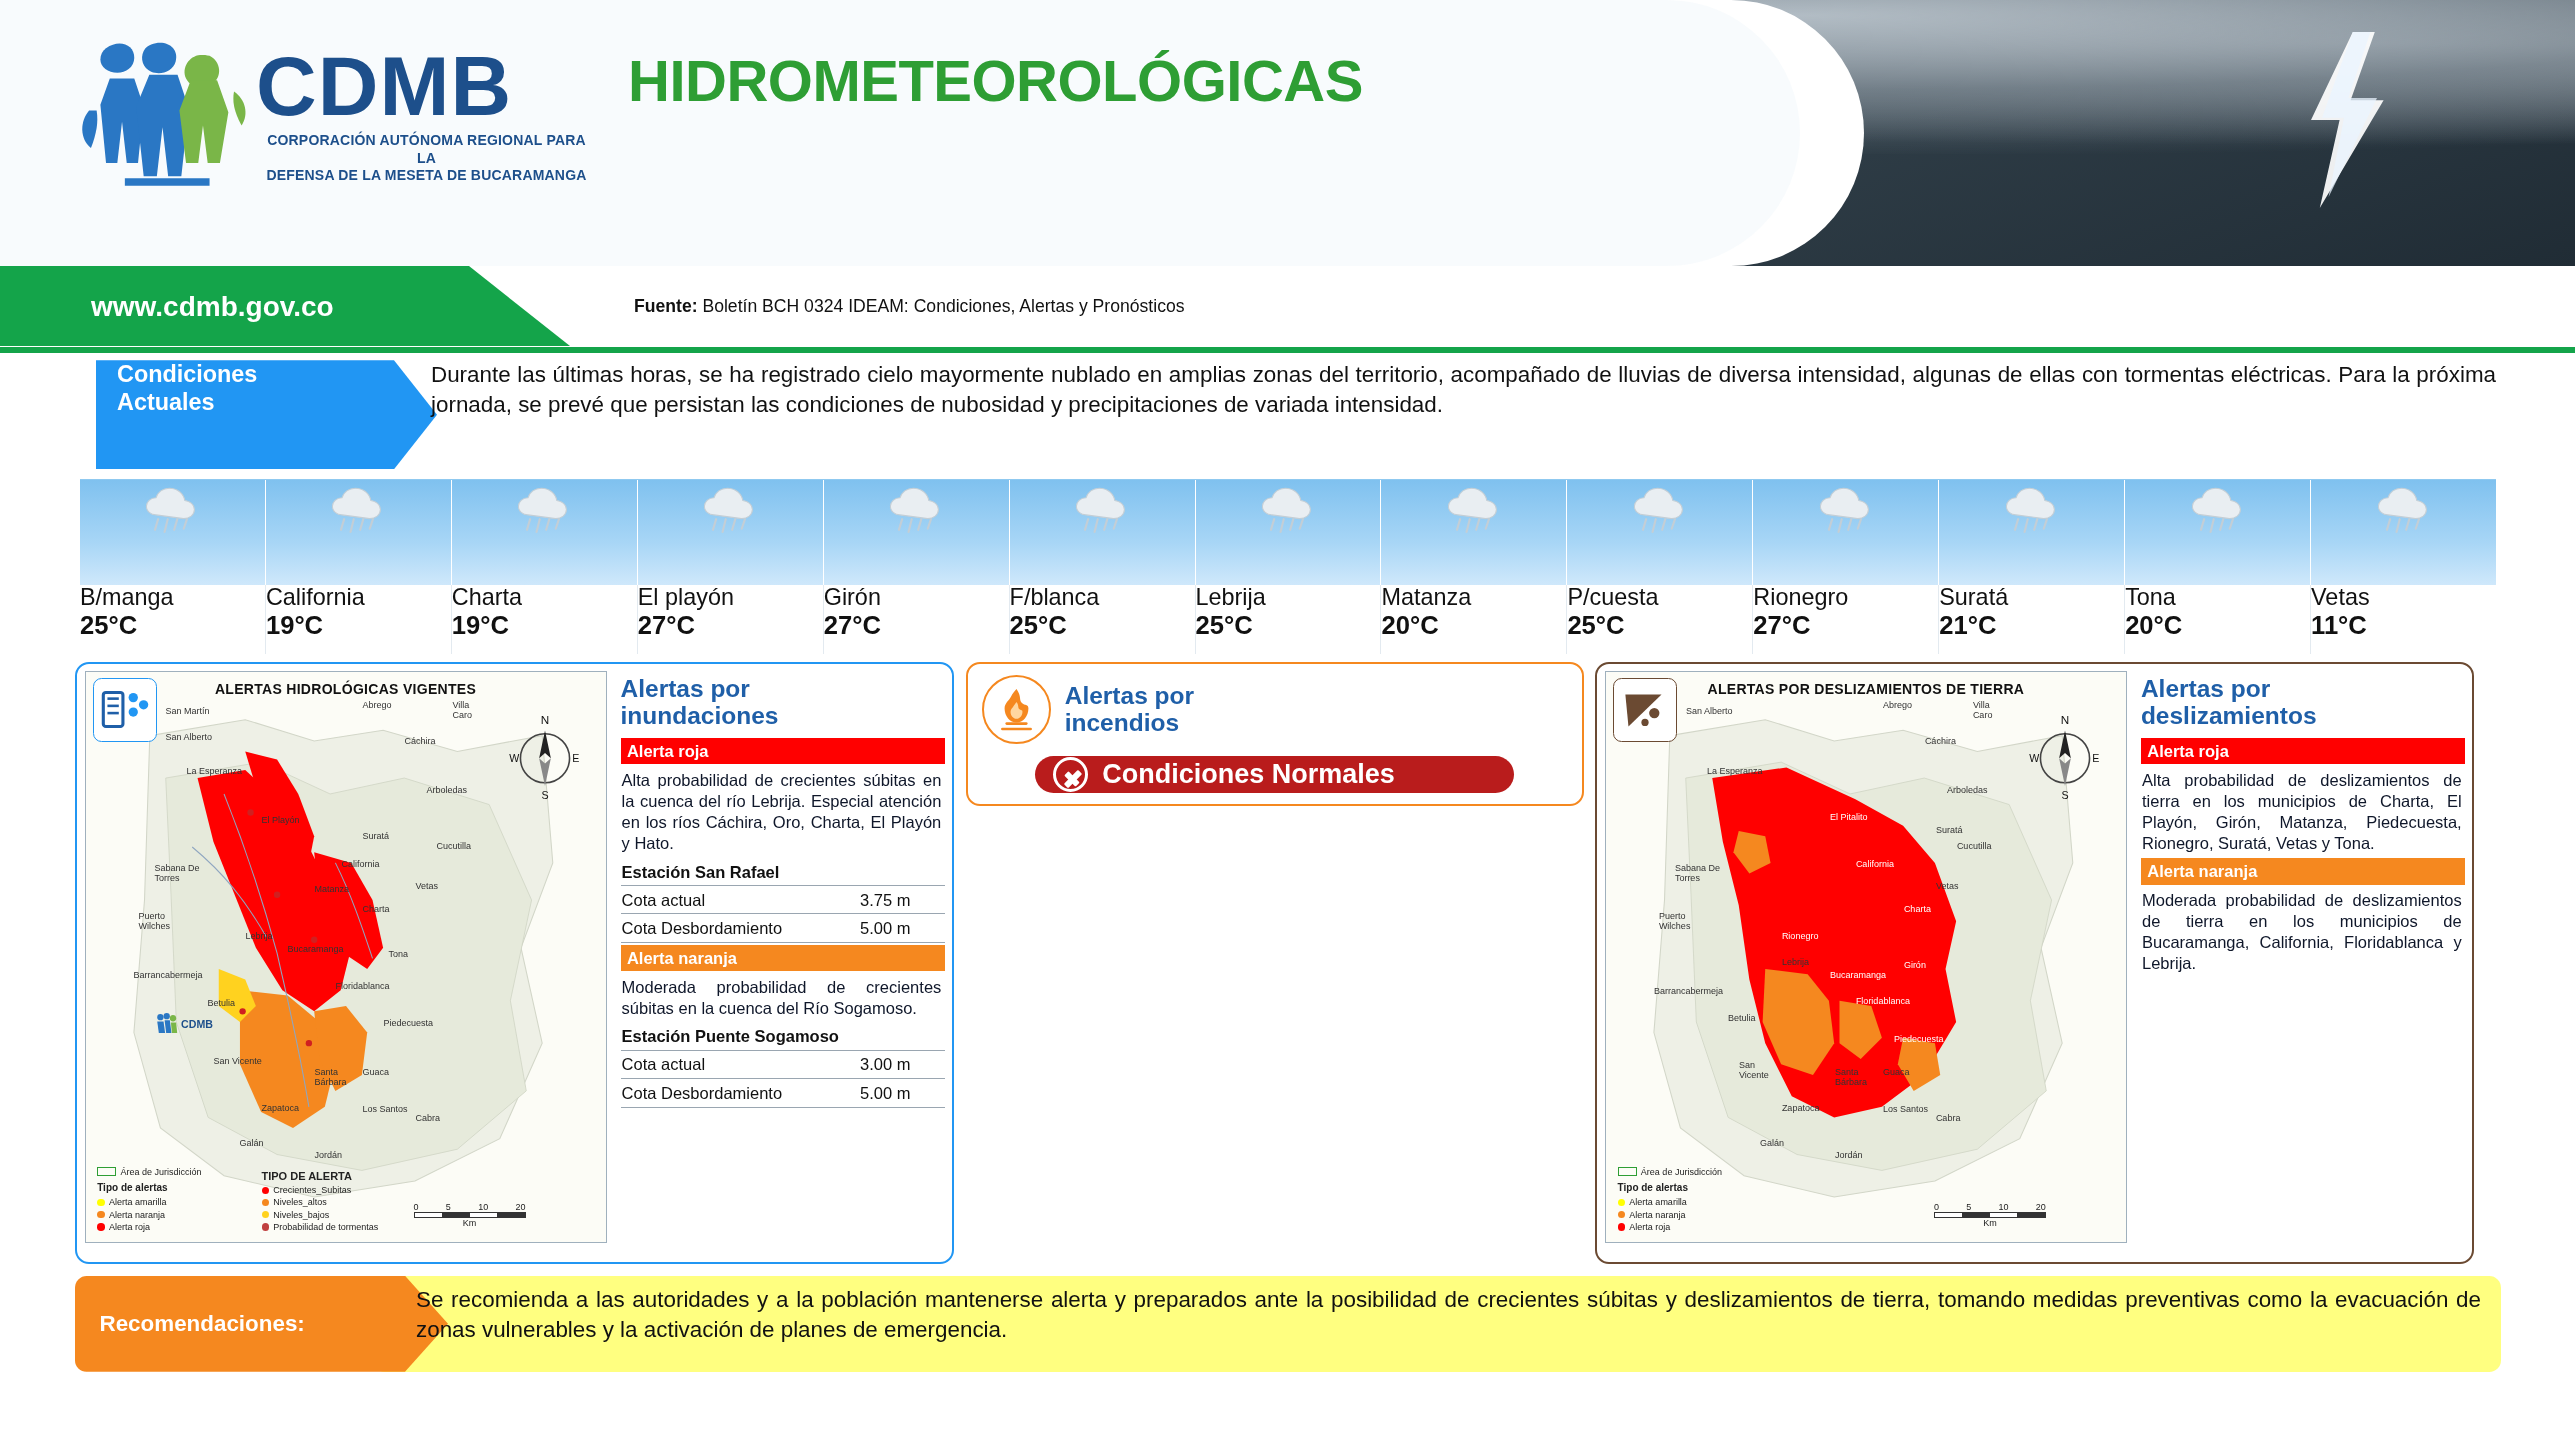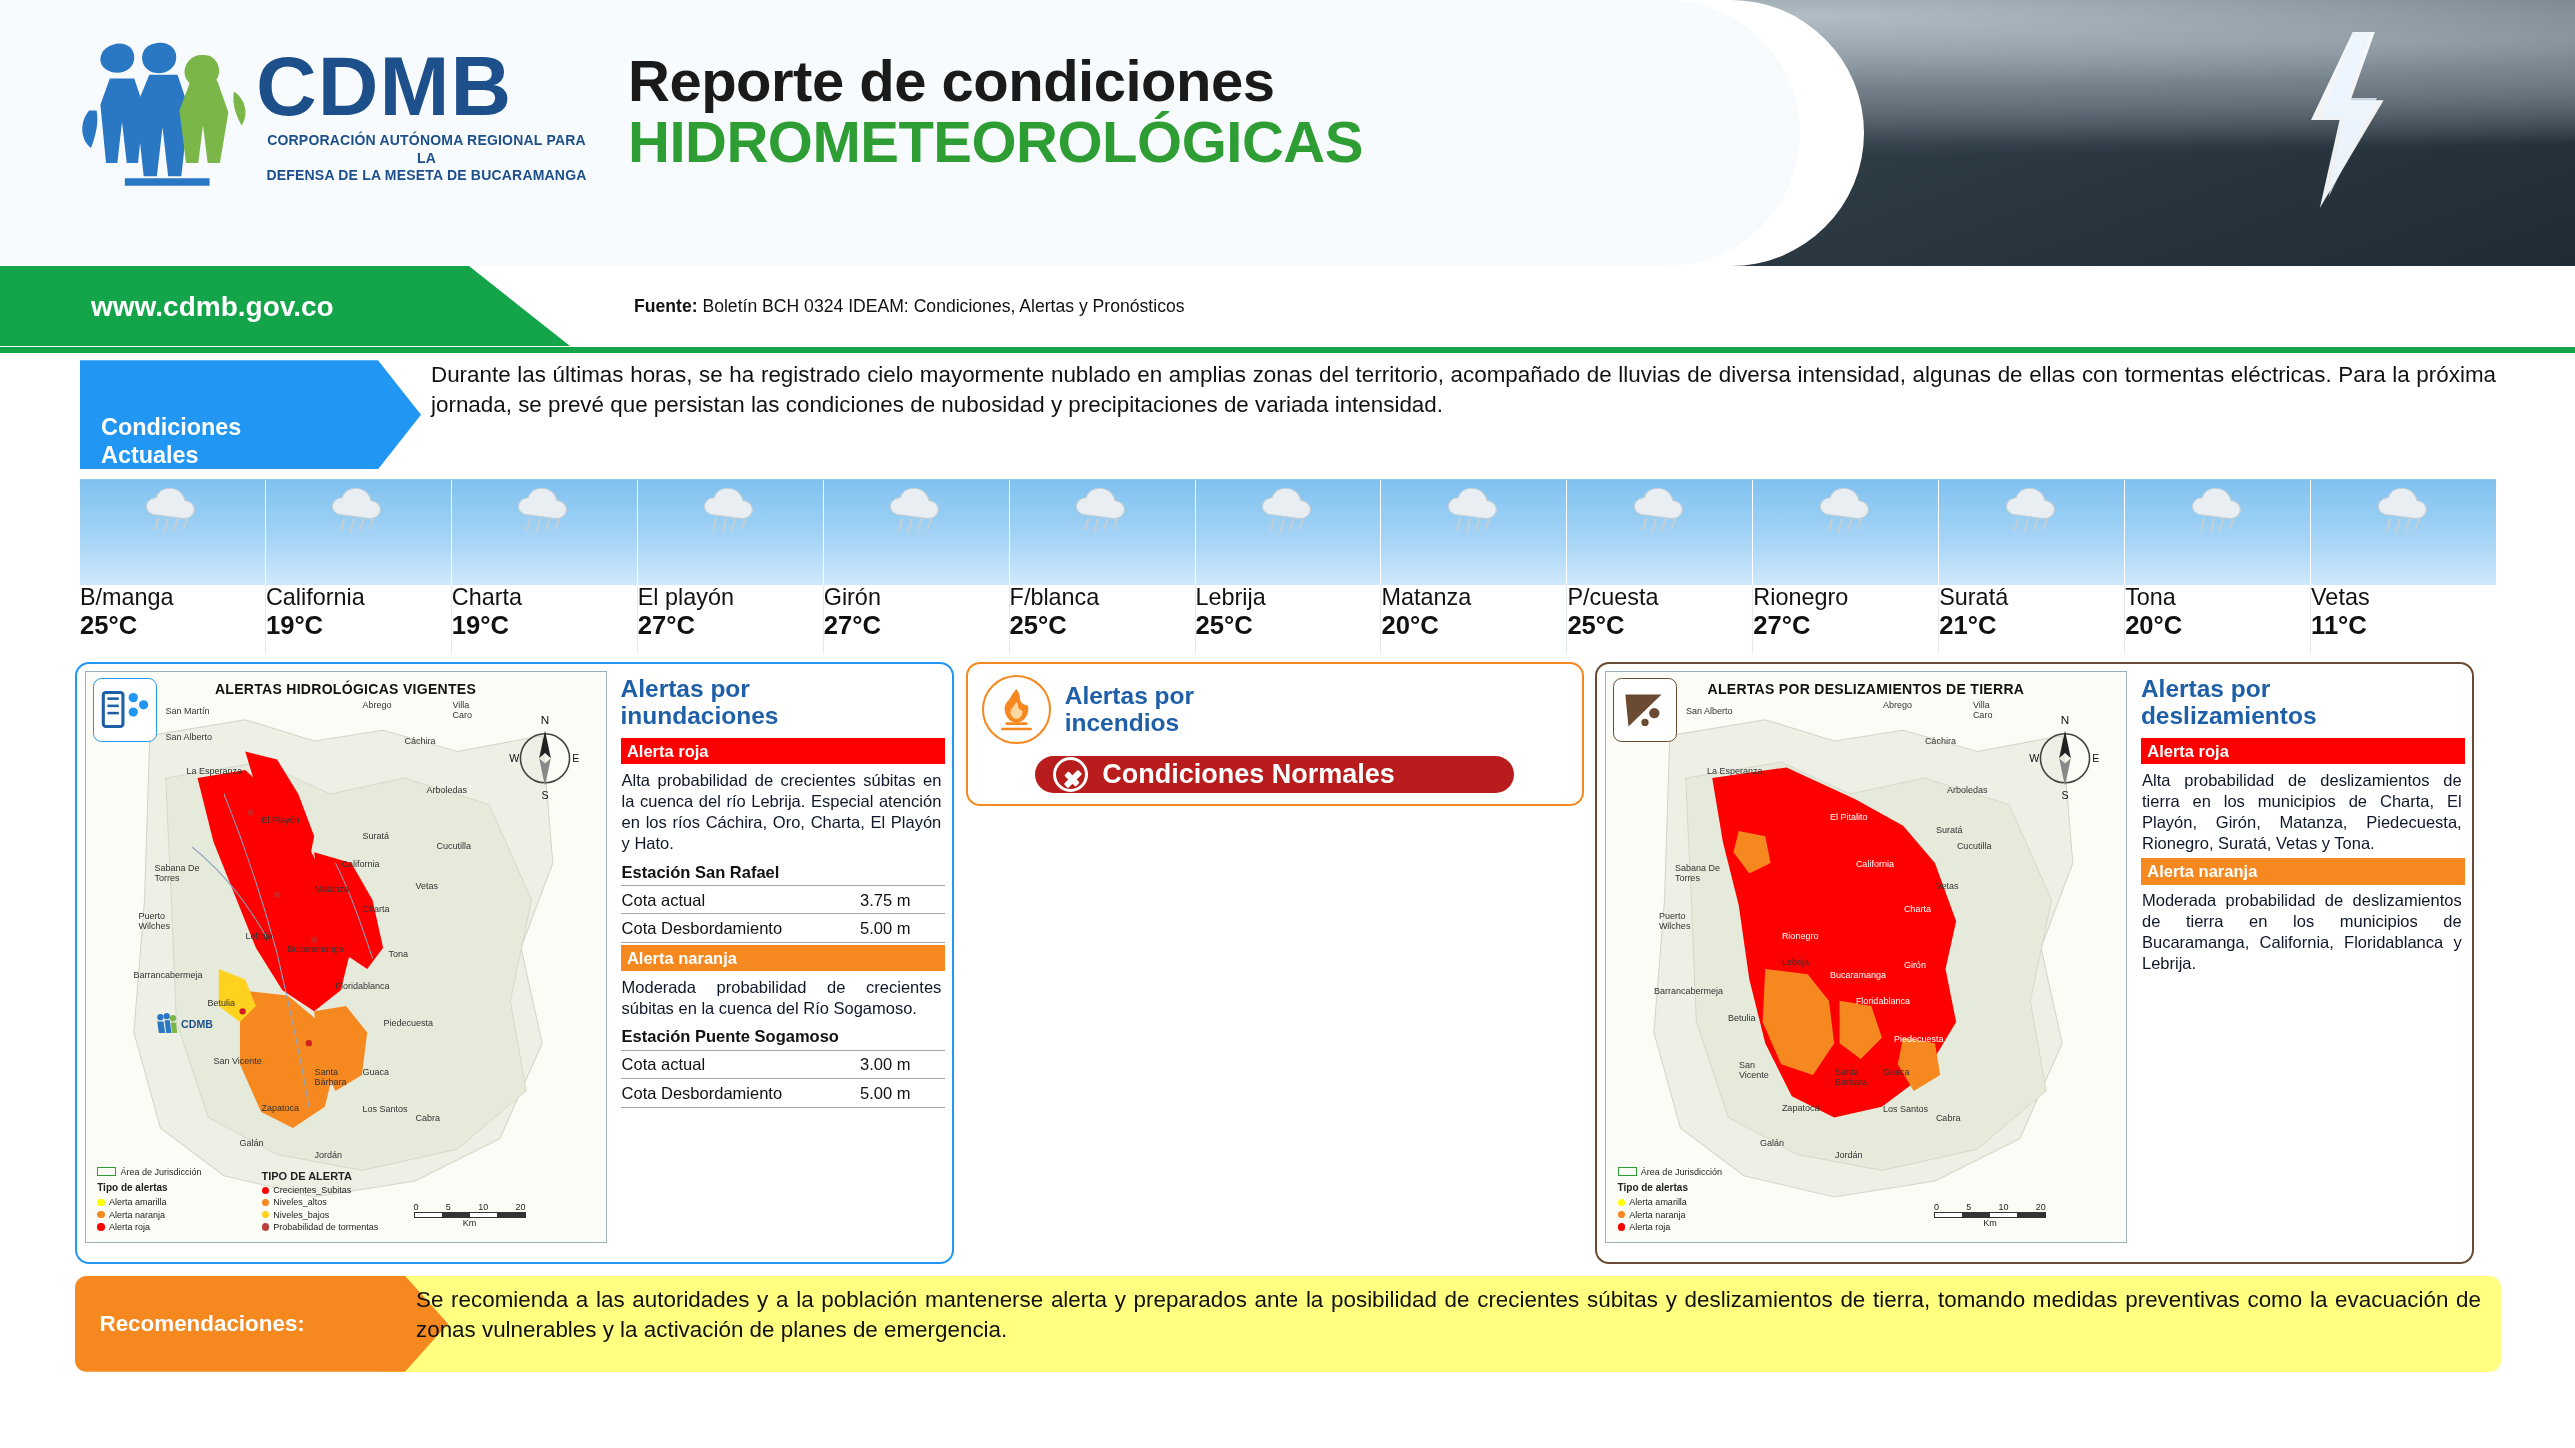--- a/index.html
+++ b/index.html
@@ -35,22 +35,22 @@
      clip-path:polygon(0 0,469px 0,570px 100%,0 100%);}
   .url{position:absolute;left:91px;top:25px;color:#fff;font-size:28px;font-weight:bold;}
   .fuente{position:absolute;left:634px;top:30px;font-size:17.6px;color:#111;}
   .fuente b{font-weight:bold;}
   .reporte{position:absolute;right:122px;top:21px;font-size:29px;font-weight:bold;color:#1f5fa8;white-space:nowrap;}
   .reporte .date{color:#111;}
   .greenline{position:absolute;left:0;bottom:4.3px;width:100%;height:5.9px;background:#14a44a;}
 
   
   .cond-row{position:relative;margin:3.2px 80px 0 80px;height:114px;}
-  .cond-tag{position:absolute;left:0;top:0;width:341px;height:109px;background:#2196f3;
-    clip-path:polygon(0 0,298px 0,341px 50%,298px 100%,0 100%);display:flex;align-items:flex-end;}
+  .cond-tag{position:absolute;left:16px;top:0;width:341px;height:109px;background:#2196f3;
+    clip-path:polygon(0 0,298px 0,341px 50%,298px 100%,0 100%);display:flex;align-items:flex-start;}
   .cond-tag span{color:#fff;font-size:23.4px;font-weight:bold;line-height:1.2;padding-left:21px;}
   .cond-text{position:absolute;left:351px;top:0;right:0;font-size:22.4px;line-height:1.33;text-align:justify;color:#111;}
 
   
   .muni-strip{margin:5.3px 80px 0 80px;height:106px;display:flex;
     background:linear-gradient(180deg,#7fc1ef 0%,#a8d6f6 60%,#cfe8fb 100%);
     border-top:1.6px solid #8fc9f0;}
   .muni{flex:1;position:relative;border-right:1.6px solid #ffffff;}
   .muni:last-child{border-right:none;}
   .muni .cloud{position:absolute;left:50%;top:6.4px;transform:translateX(-50%);width:64px;height:51px;}
@@ -145,21 +145,20 @@
       <path d="M60 150h90v8H60z" fill="#2a77c4"></path>
     </svg>
     <div class="logo-text">
       <div class="logo-cdmb">CDMB</div>
       <div class="logo-sub" style="white-space:pre-line;text-align:center;width:341px;">CORPORACIÓN AUTÓNOMA REGIONAL PARA LA
 DEFENSA DE LA MESETA DE BUCARAMANGA</div>
     </div>
   </div>
 
   <div class="title-wrap">
-    <div class="title1">Reporte de condiciones</div>
     <div class="title2">HIDROMETEOROLÓGICAS</div>
   </div>
 </div>
 
 <div class="greenbar">
   <div class="greenbar-bg"></div>
   <div class="url">www.cdmb.gov.co</div>
   <div class="fuente">
     <b>Fuente:</b>
     <span>Boletín BCH 0324 IDEAM: Condiciones, Alertas y Pronósticos</span>

